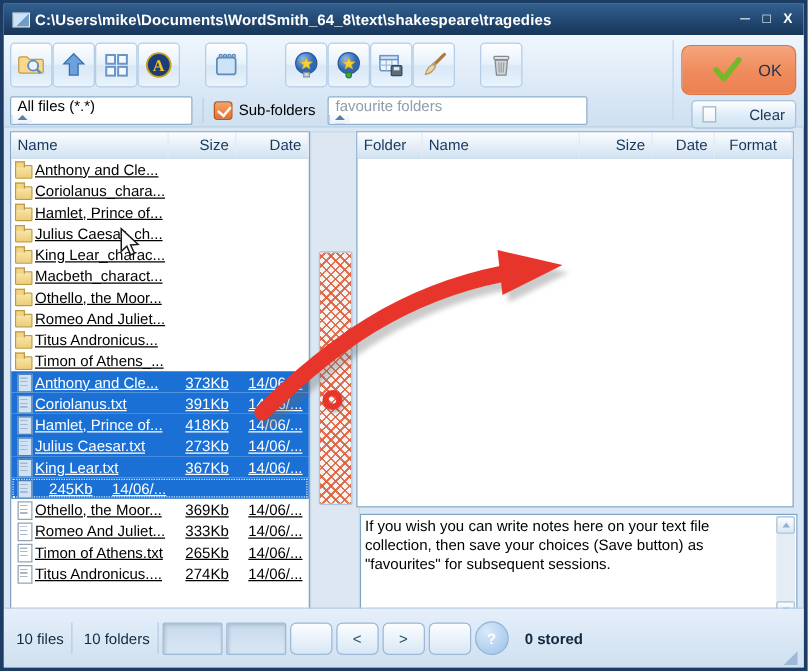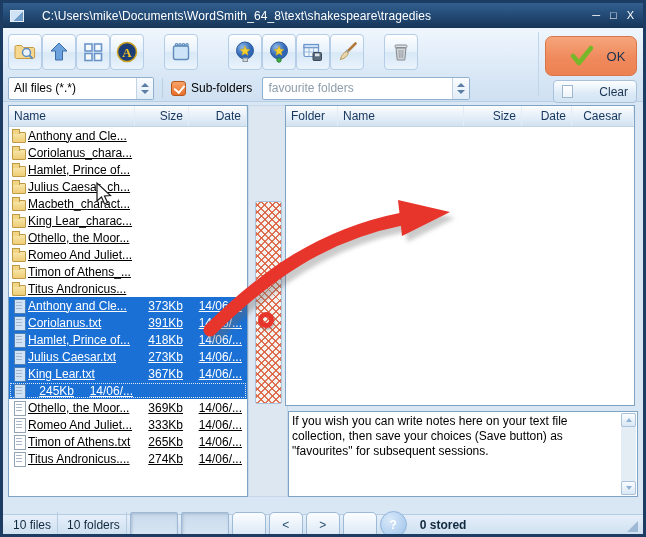--- a/index.html
+++ b/index.html
@@ -6,38 +6,38 @@
   *{box-sizing:border-box;}
   .window{
     position:relative;width:646px;height:537px;
     border:3px solid #1c3c63;outline:1px solid #0a2240;
     background:#d9e6f4;overflow:hidden;
     font-family:"Liberation Sans",sans-serif;font-size:12px;color:#000;
   }
   
   .titlebar{position:absolute;top:0;left:0;right:0;height:25px;
     background:linear-gradient(#33608f,#244c78 45%,#173558);
-    display:flex;align-items:center;gap:18px;padding:0 7px;color:#fff;}
+    display:flex;align-items:center;gap:4px;padding:0 7px;color:#fff;font-weight:bold;}
   .app-icon{width:14px;height:12px;border:1px solid #e8eef5;
     background:linear-gradient(135deg,#cfe2f5 0 55%,#6f9cc9 55%);}
   .title-text{flex:1;font-size:12px;letter-spacing:.1px;white-space:nowrap;overflow:hidden;}
   .win-btns{display:flex;gap:10px;font-size:11px;align-items:center;padding-right:2px;}
   .win-btn{cursor:default;line-height:11px;}
   
   .toolbar{position:absolute;top:25px;left:0;right:0;height:74px;
     background:linear-gradient(#eff6fd,#d7e6f5 70%,#cfe0f1);
     border-bottom:1px solid #b9cfe4;}
   .tb-row1{position:absolute;top:6px;left:5px;height:36px;display:flex;align-items:center;}
   .tb-btn{width:34px;height:36px;margin-right:0;border:1px solid #b5cde6;border-radius:4px;
     background:linear-gradient(#fdfeff,#e7f1fb 48%,#d8e8f6 52%,#e9f3fc);
     display:flex;align-items:center;justify-content:center;}
   .tb-gap{width:10px;} .tb-gap-l{width:20px;}
   .tb-row2{position:absolute;top:48px;left:5px;height:24px;display:flex;align-items:center;}
   .combo{height:23px;border:1px solid #8fb0cf;background:#fff;border-radius:2px;
-    display:flex;align-items:center;overflow:hidden;}
+    display:flex;align-items:flex-start;overflow:hidden;flex-direction:column;}
   .combo-text{flex:1;padding-left:5px;white-space:nowrap;}
   .combo .ghost{color:#8d9dab;}
   .spin{width:17px;align-self:stretch;border-left:1px solid #c2d4e4;
     display:flex;flex-direction:column;align-items:center;justify-content:center;gap:3px;
     background:linear-gradient(#fafcfe,#e2edf8);}
   .tri-up{width:0;height:0;border-left:4px solid transparent;border-right:4px solid transparent;
     border-bottom:4px solid #5a7ea6;}
   .tri-dn{width:0;height:0;border-left:4px solid transparent;border-right:4px solid transparent;
     border-top:4px solid #5a7ea6;}
   .vsep{width:1px;height:20px;background:#b9cfe4;margin:0 8px;}
@@ -100,21 +100,21 @@
   .notes-text{position:absolute;inset:0;right:16px;padding:2px 3px;line-height:15px;
     font-family:"Liberation Sans",sans-serif;font-size:12px;border:none;resize:none;
     outline:none;overflow:hidden;background:#fff;color:#000;}
   .vscroll{position:absolute;top:1px;bottom:1px;right:1px;width:15px;background:#e4ecf4;
     display:flex;flex-direction:column;justify-content:space-between;}
   .sc-btn{height:14px;border:1px solid #a9c2da;border-radius:2px;
     background:linear-gradient(#fbfdff,#d9e7f4);display:flex;align-items:center;justify-content:center;}
   .sc-btn .tri-up,.sc-btn .tri-dn{border-left-width:3px;border-right-width:3px;}
   .sc-btn .tri-up{border-bottom:4px solid #8fb2d4;} .sc-btn .tri-dn{border-top:4px solid #8fb2d4;}
   
-  .statusbar{position:absolute;left:0;right:0;bottom:0;height:20px;
+  .statusbar{position:absolute;left:0;right:0;bottom:0;height:48px;
     background:linear-gradient(#e5effa,#cfe0f0);border-top:1px solid #b6cce2;
     display:flex;align-items:center;padding:0 4px;gap:3px;margin-top:40px;}
   .sb-panel{height:25px;display:flex;align-items:center;padding:0 6px;color:#11293f;
     border-right:1px solid #b6cce2;}
   .sb-sunken{width:48px;height:26px;border:1px solid #9db9d6;border-radius:2px;
     background:linear-gradient(#c9daec,#d9e7f4);box-shadow:inset 1px 1px 3px rgba(90,120,150,.35);}
   .sb-btn{width:34px;height:26px;border:1px solid #9db9d6;border-radius:5px;
     background:linear-gradient(#fbfdff,#d8e7f5);display:flex;align-items:center;
     justify-content:center;color:#29506f;}
   .sb-help{width:27px;height:27px;border-radius:50%;border:1px solid #8fb4da;
@@ -296,51 +296,51 @@
       <span class="c-date"></span>
     </div>
         <div class="row folder">
       <span class="row-icon"></span>
       <span class="c-name">Julius Caesar_ch...</span>
       <span class="c-size"></span>
       <span class="c-date"></span>
     </div>
         <div class="row folder">
       <span class="row-icon"></span>
+      <span class="c-name">King Lear_charac...</span>
+      <span class="c-size"></span>
+      <span class="c-date"></span>
+    </div>
+        <div class="row folder">
+      <span class="row-icon"></span>
       <span class="c-name">Macbeth_charact...</span>
       <span class="c-size"></span>
       <span class="c-date"></span>
     </div>
         <div class="row folder">
       <span class="row-icon"></span>
-      <span class="c-name">King Lear_charac...</span>
-      <span class="c-size"></span>
-      <span class="c-date"></span>
-    </div>
-        <div class="row folder">
-      <span class="row-icon"></span>
       <span class="c-name">Othello, the Moor...</span>
       <span class="c-size"></span>
       <span class="c-date"></span>
     </div>
         <div class="row folder">
       <span class="row-icon"></span>
       <span class="c-name">Romeo And Juliet...</span>
       <span class="c-size"></span>
       <span class="c-date"></span>
     </div>
         <div class="row folder">
       <span class="row-icon"></span>
+      <span class="c-name">Titus Andronicus...</span>
+      <span class="c-size"></span>
+      <span class="c-date"></span>
+    </div>
+        <div class="row folder">
+      <span class="row-icon"></span>
       <span class="c-name">Timon of Athens_...</span>
-      <span class="c-size"></span>
-      <span class="c-date"></span>
-    </div>
-        <div class="row folder">
-      <span class="row-icon"></span>
-      <span class="c-name">Titus Andronicus...</span>
       <span class="c-size"></span>
       <span class="c-date"></span>
     </div>
         <div class="row file selected">
       <span class="row-icon"></span>
       <span class="c-name">Anthony and Cle...</span>
       <span class="c-size">373Kb</span>
       <span class="c-date">14/06/...</span>
     </div>
         <div class="row file selected">
@@ -403,21 +403,21 @@
     <div class="hatch"></div>
   </div>
   <div class="ring"></div>
 
   <div class="list right-list">
     <div class="list-header">
       <span class="hcell hc-folder">Folder</span>
       <span class="hcell hc-name2">Name</span>
       <span class="hcell hc-size2">Size</span>
       <span class="hcell hc-date2">Date</span>
-      <span class="hcell hc-format2">Caesar</span>
+      <span class="hcell hc-format2">Format</span>
     </div>
     <div class="rows"></div>
   </div>
 
   <div class="notes-wrap">
     <textarea class="notes-text" spellcheck="false" style="">If you wish you can write notes here on your text file collection, then save your choices (Save button) as "favourites" for subsequent sessions.</textarea>
     <div class="vscroll">
       <div class="sc-btn">
           <span class="tri-up"></span>
         </div>

